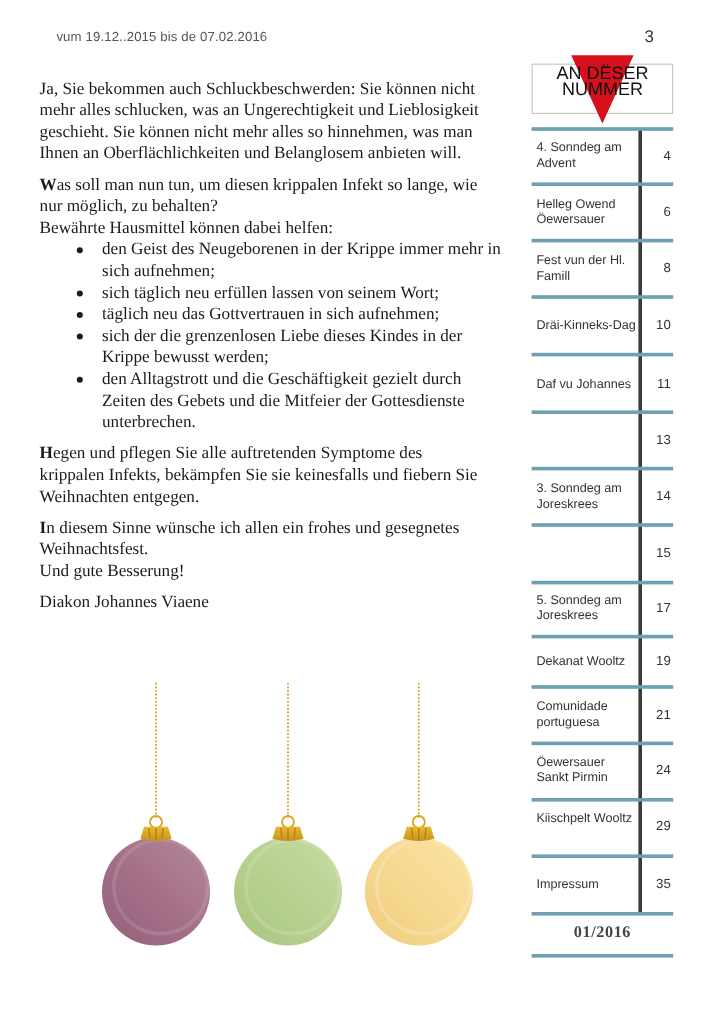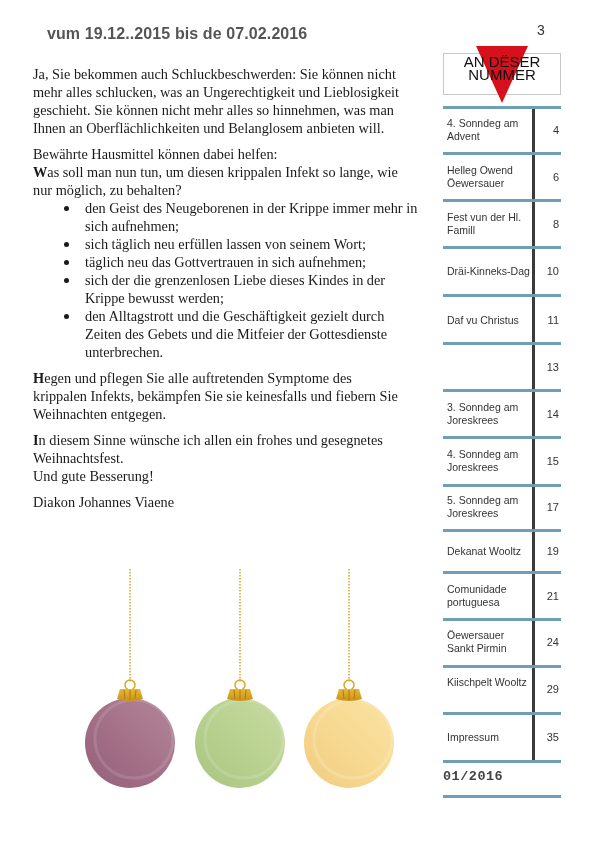--- a/index.html
+++ b/index.html
@@ -2,21 +2,21 @@
 <html><head>
 <meta charset="utf-8">
 <style>
   html, body { margin: 0; padding: 0; }
   body {
     width: 603px; height: 841px; background: #ffffff; position: relative; overflow: hidden;
     font-family: "DejaVu Serif", serif;
   }
   .header-date {
     position: absolute; left: 47px; top: 25px;
-    font-family: "Liberation Sans", sans-serif; font-size: 16px; color: #555; letter-spacing: 0.1px; font-weight: bold;
+    font-family: "Liberation Sans", sans-serif; font-size: 11px; color: #555; letter-spacing: 0.1px;
   }
   .page-number {
     position: absolute; left: 537px; top: 22px;
     font-family: "Liberation Sans", sans-serif; font-size: 14px; color: #333;
   }
   .body-text {
     position: absolute; left: 33px; top: 65px; width: 385px;
     font-family: "Liberation Serif", serif; font-size: 14.3px; line-height: 18px; color: #1a1a1a;
   }
   .body-text p { margin: 0 16px 8px 0; }
@@ -48,37 +48,37 @@
   .toc-row { position: absolute; left: 443px; width: 118px; }
   .toc-label {
     position: absolute; left: 4px; width: 84px;
     font-family: "Liberation Sans", sans-serif; font-size: 10.5px; line-height: 13px; color: #333;
   }
   .toc-page {
     position: absolute; right: 2px; width: 22px; text-align: right;
     font-family: "Liberation Sans", sans-serif; font-size: 11px; color: #333;
   }
   .toc-issue {
-    position: absolute; left: 443px; top: 769px; width: 118px; text-align: left;
-    font-family: Liberation Mono, monospace; font-size: 13.5px; font-weight: bold; color: #444; letter-spacing: 0.5px;
+    position: absolute; left: 443px; top: 769px; width: 118px; text-align: center;
+    font-family: Liberation Serif, serif; font-size: 13.5px; font-weight: bold; color: #444; letter-spacing: 0.5px;
   }
 
   
   .ornaments { position: absolute; left: 0; top: 0; }
 </style>
 </head>
 <body>
 
 <div class="header-date">vum 19.12..2015 bis de 07.02.2016</div>
 <div class="page-number">3</div>
 
 <div class="body-text">
   <p>Ja, Sie bekommen auch Schluckbeschwerden: Sie können nicht mehr alles schlucken, was an Ungerechtigkeit und Lieblosigkeit geschieht. Sie können nicht mehr alles so hinnehmen, was man Ihnen an Oberflächlichkeiten und Belanglosem anbieten will.</p>
+  <p class="tight"><span class="initial">W</span><span>as soll man nun tun, um diesen krippalen Infekt so lange, wie nur möglich, zu behalten?</span></p>
   <p class="tight">Bewährte Hausmittel können dabei helfen:</p>
-  <p class="tight"><span class="initial">W</span><span>as soll man nun tun, um diesen krippalen Infekt so lange, wie nur möglich, zu behalten?</span></p>
   <ul>
     <li>den Geist des Neugeborenen in der Krippe immer mehr in sich aufnehmen;</li>
     <li>sich täglich neu erfüllen lassen von seinem Wort;</li>
     <li>täglich neu das Gottvertrauen in sich aufnehmen;</li>
     <li>sich der die grenzenlosen Liebe dieses Kindes in der Krippe bewusst werden;</li>
     <li>den Alltagstrott und die Geschäftigkeit gezielt durch Zeiten des Gebets und die Mitfeier der Gottesdienste unterbrechen.</li>
   </ul>
   <p><span class="initial">H</span><span>egen und pflegen Sie alle auftretenden Symptome des krippalen Infekts, bekämpfen Sie sie keinesfalls und fiebern Sie Weihnachten entgegen.</span></p>
   <p class="tight"><span class="initial">I</span><span>n diesem Sinne wünsche ich allen ein frohes und gesegnetes Weihnachtsfest.</span></p>
   <p>Und gute Besserung!</p>
@@ -112,38 +112,37 @@
   </div>
   <div class="toc-sep" style="top:246px"></div>
 
   <div class="toc-row" style="top:249px;height:45px">
     <div class="toc-label" style="top:16px;width:90px">Dräi-Kinneks-Dag</div>
     <div class="toc-page" style="top:16px">10</div>
   </div>
   <div class="toc-sep" style="top:294px"></div>
 
   <div class="toc-row" style="top:297px;height:45px">
-    <div class="toc-label" style="top:17px">Daf vu Christus</div>
+    <div class="toc-label" style="top:17px">Daf vu Johannes</div>
     <div class="toc-page" style="top:17px">11</div>
   </div>
   <div class="toc-sep" style="top:342px"></div>
 
   <div class="toc-row" style="top:345px;height:44px">
     <div class="toc-page" style="top:16px">13</div>
   </div>
   <div class="toc-sep" style="top:389px"></div>
 
   <div class="toc-row" style="top:392px;height:44px">
     <div class="toc-label" style="top:9px">3. Sonndeg am Joreskrees</div>
     <div class="toc-page" style="top:16px">14</div>
   </div>
   <div class="toc-sep" style="top:436px"></div>
 
   <div class="toc-row" style="top:439px;height:45px">
-    <div class="toc-label" style="top:9px">4. Sonndeg am Joreskrees</div>
     <div class="toc-page" style="top:16px">15</div>
   </div>
   <div class="toc-sep" style="top:484px"></div>
 
   <div class="toc-row" style="top:487px;height:42px">
     <div class="toc-label" style="top:7px">5. Sonndeg am Joreskrees</div>
     <div class="toc-page" style="top:14px">17</div>
   </div>
   <div class="toc-sep" style="top:529px"></div>
 

